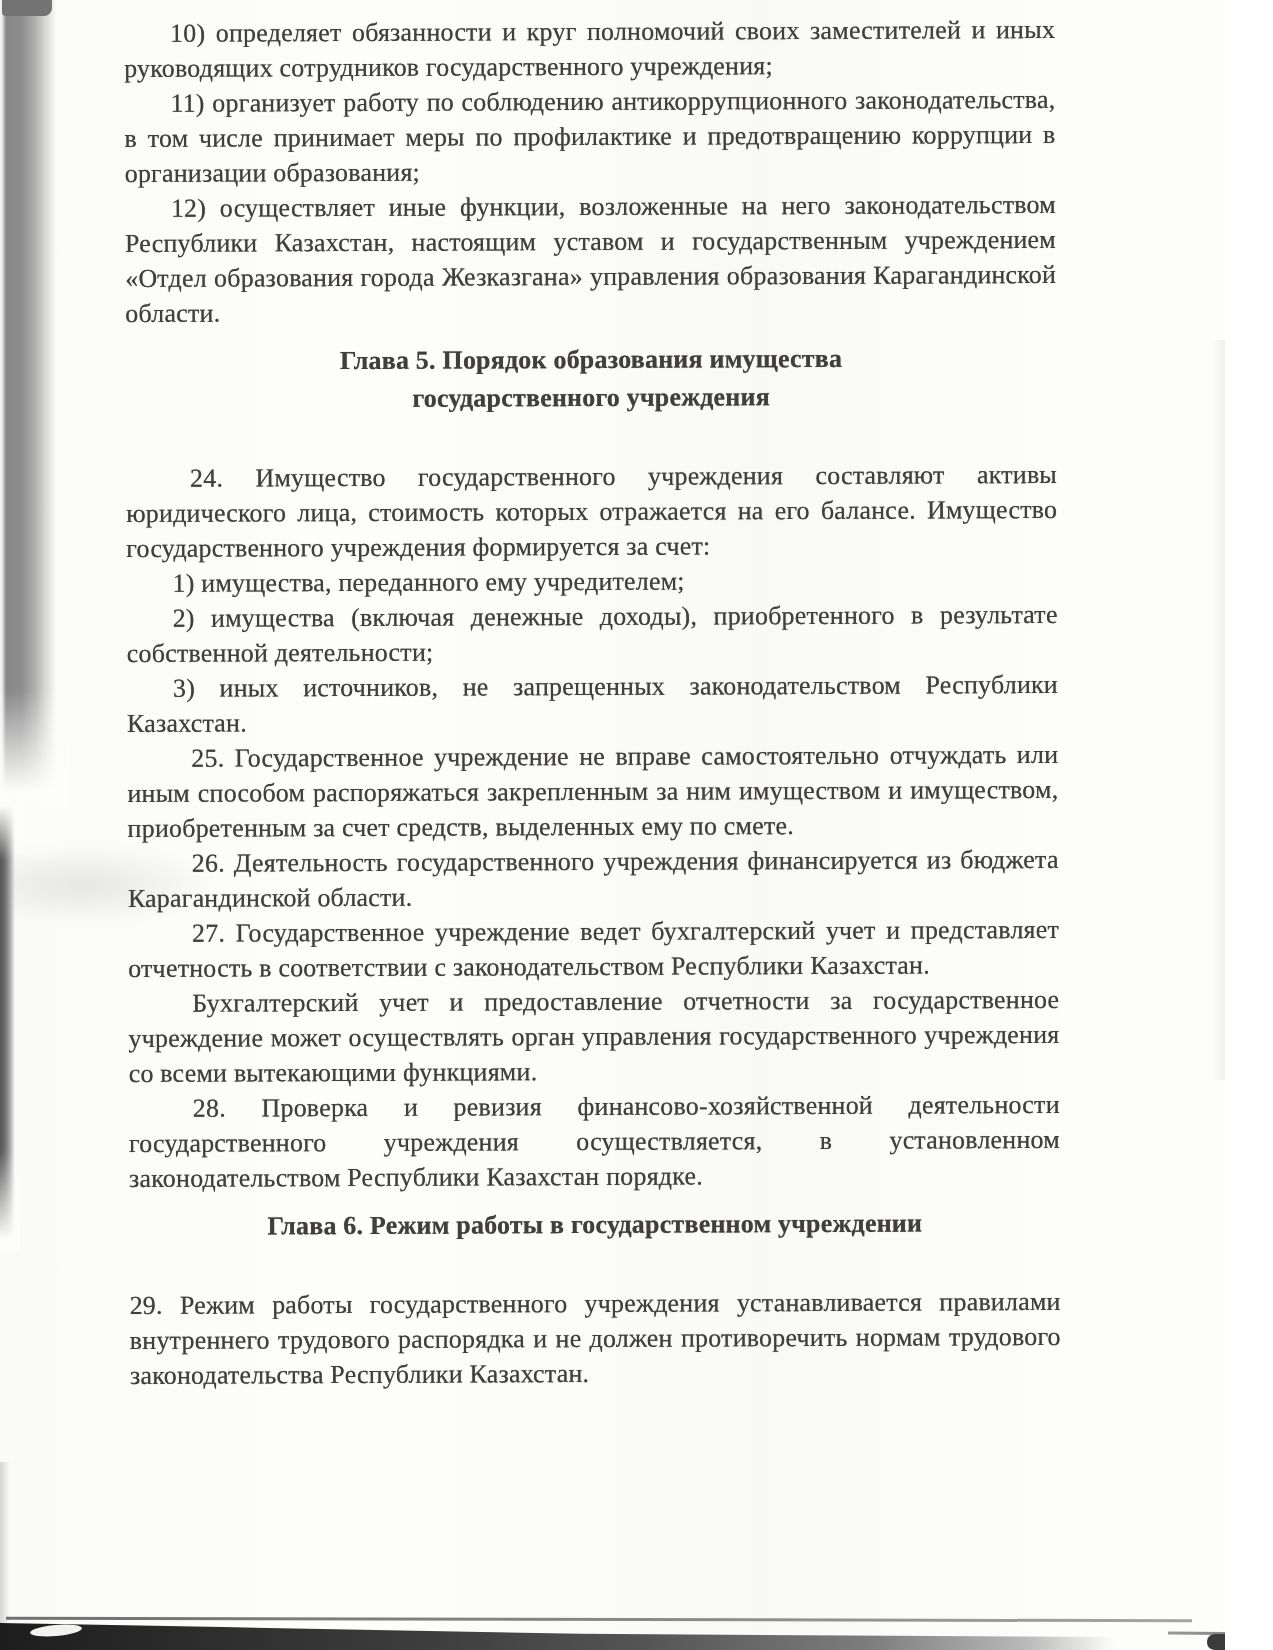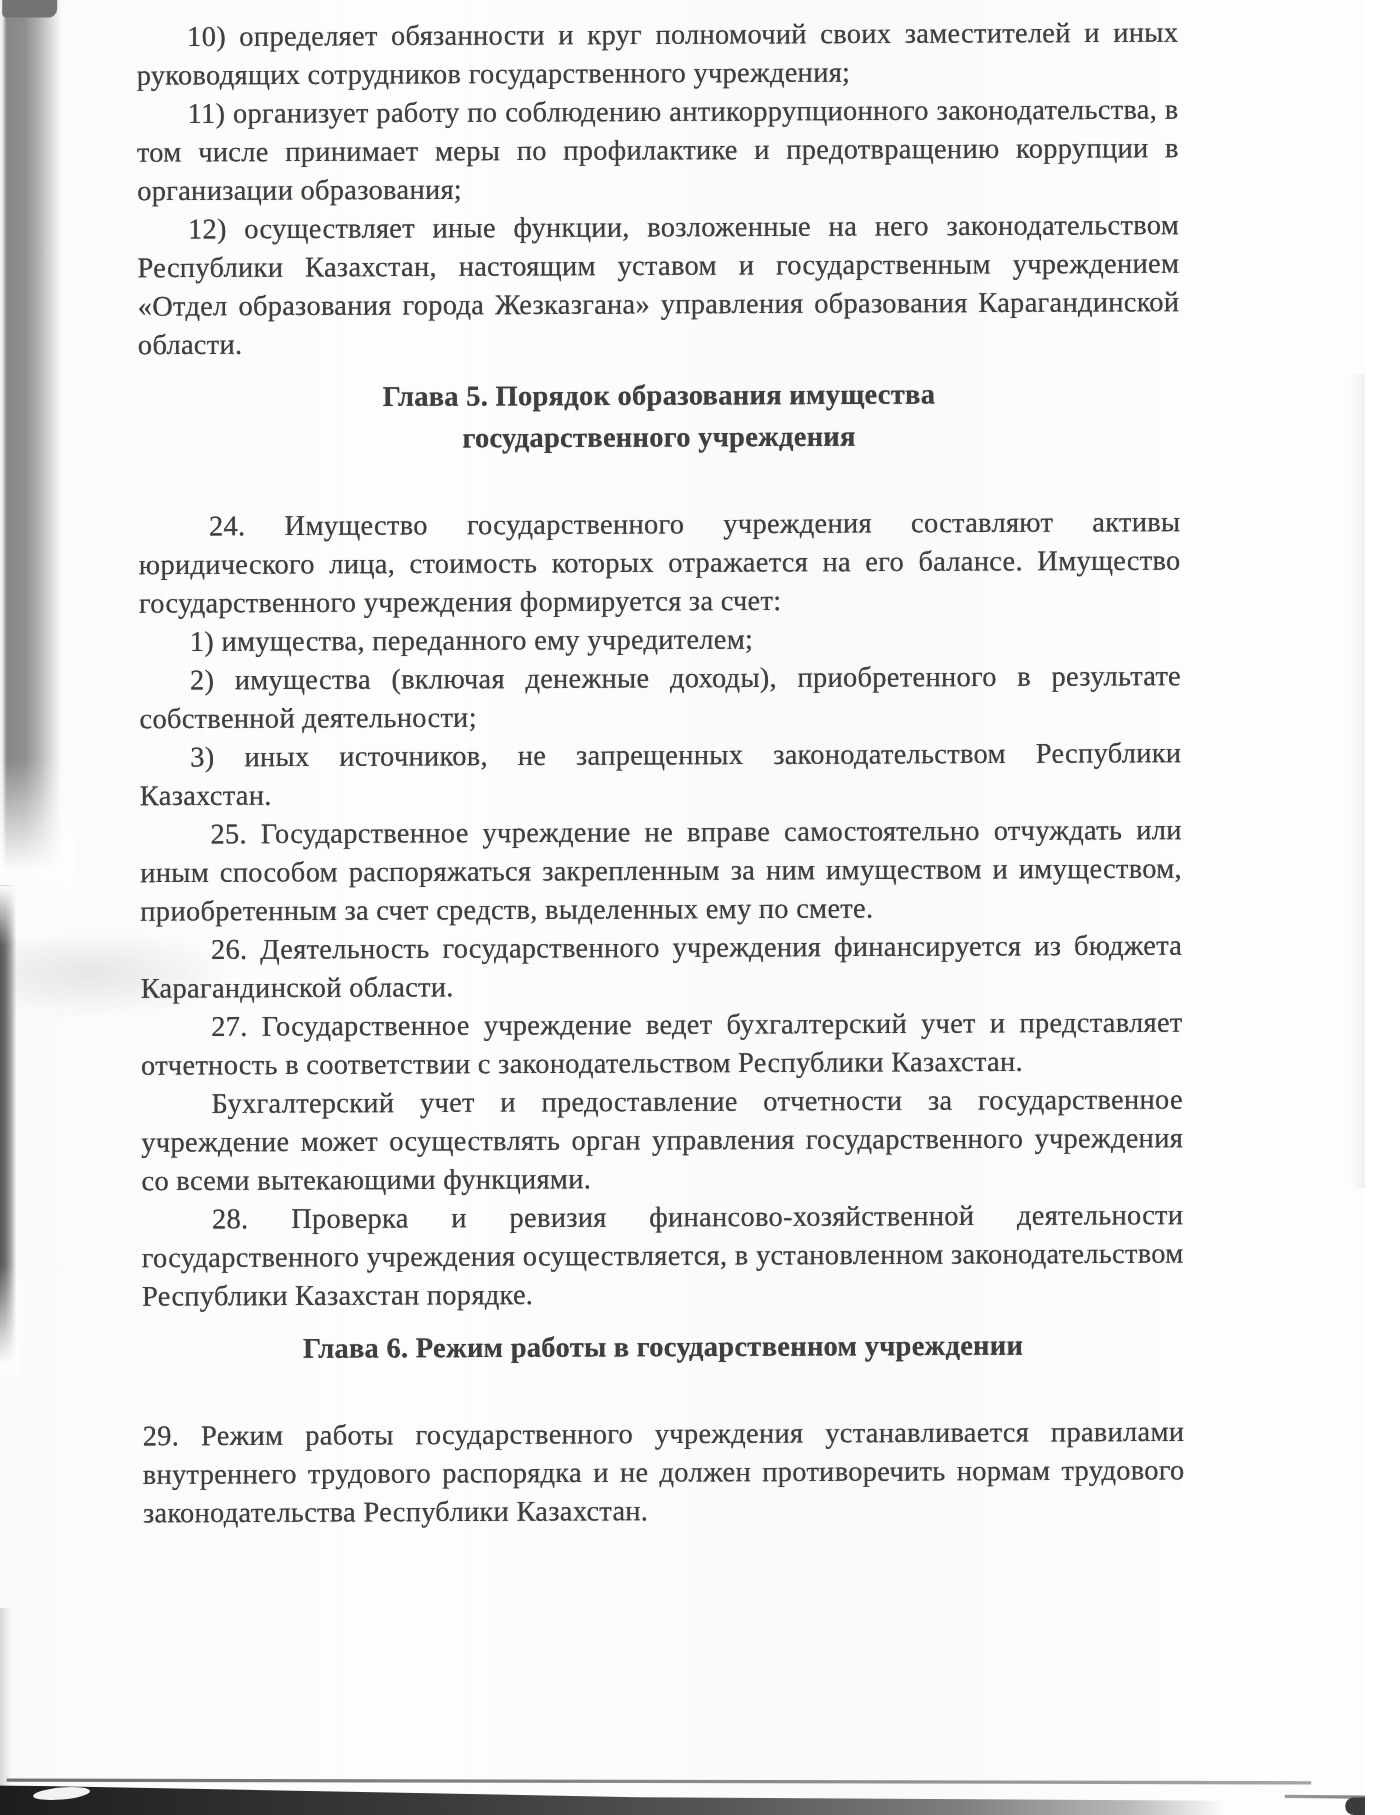--- a/index.html
+++ b/index.html
@@ -4,21 +4,20 @@
 <style>
   html,body{margin:0;padding:0;background:#ffffff;}
   .page{
     position:relative;
     width:1225px;height:1650px;
     background:
       linear-gradient(90deg, rgba(0,0,0,0.012) 0%, rgba(0,0,0,0) 30%, rgba(0,0,0,0.015) 62%, rgba(0,0,0,0) 90%),
       var(--paper,#fdfdfc);
     overflow:hidden;
     font-family:"Liberation Serif","DejaVu Serif",serif;
-    padding-left:16px;
   }
   
   .text-layer{
     position:absolute;left:124px;right:170px;top:16px;
     transform:rotate(-0.25deg);transform-origin:top left;
     color:var(--ink,#403e3e);
     font-size:26px;line-height:35px;
     text-shadow:0 0 0.7px rgba(70,70,70,0.8);
     letter-spacing:0.2px;
   }

